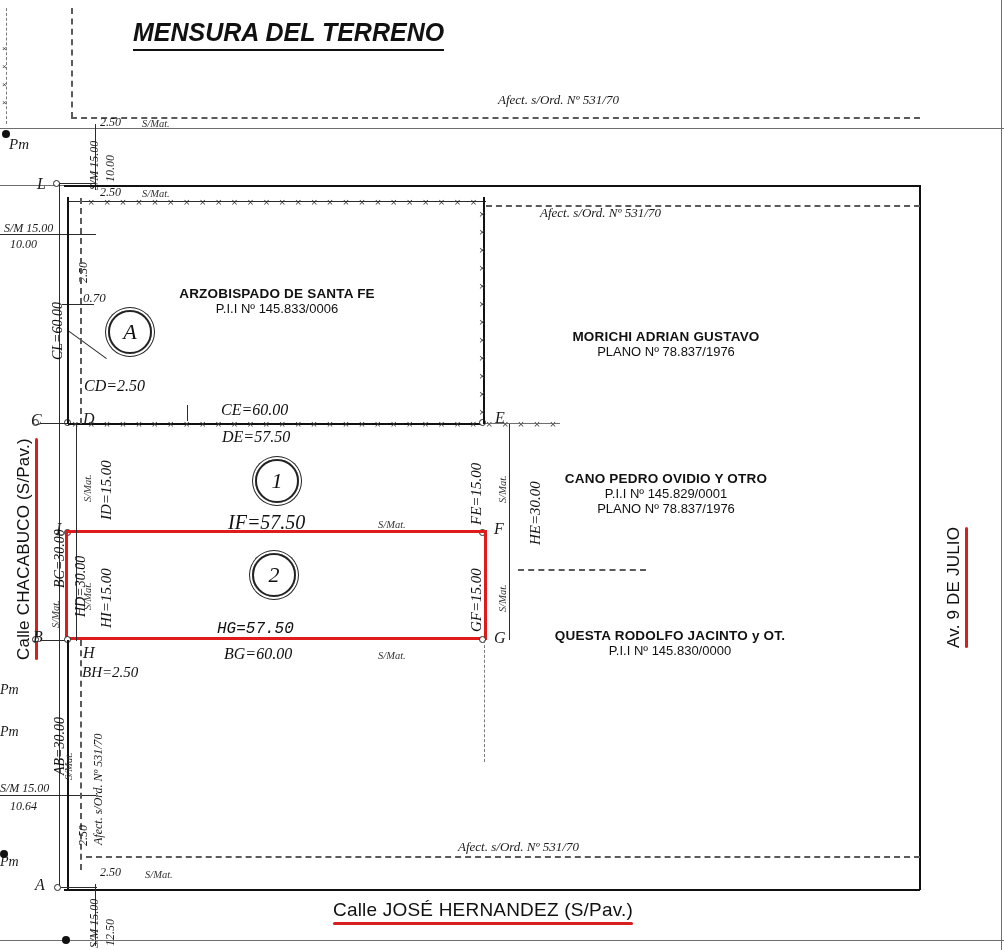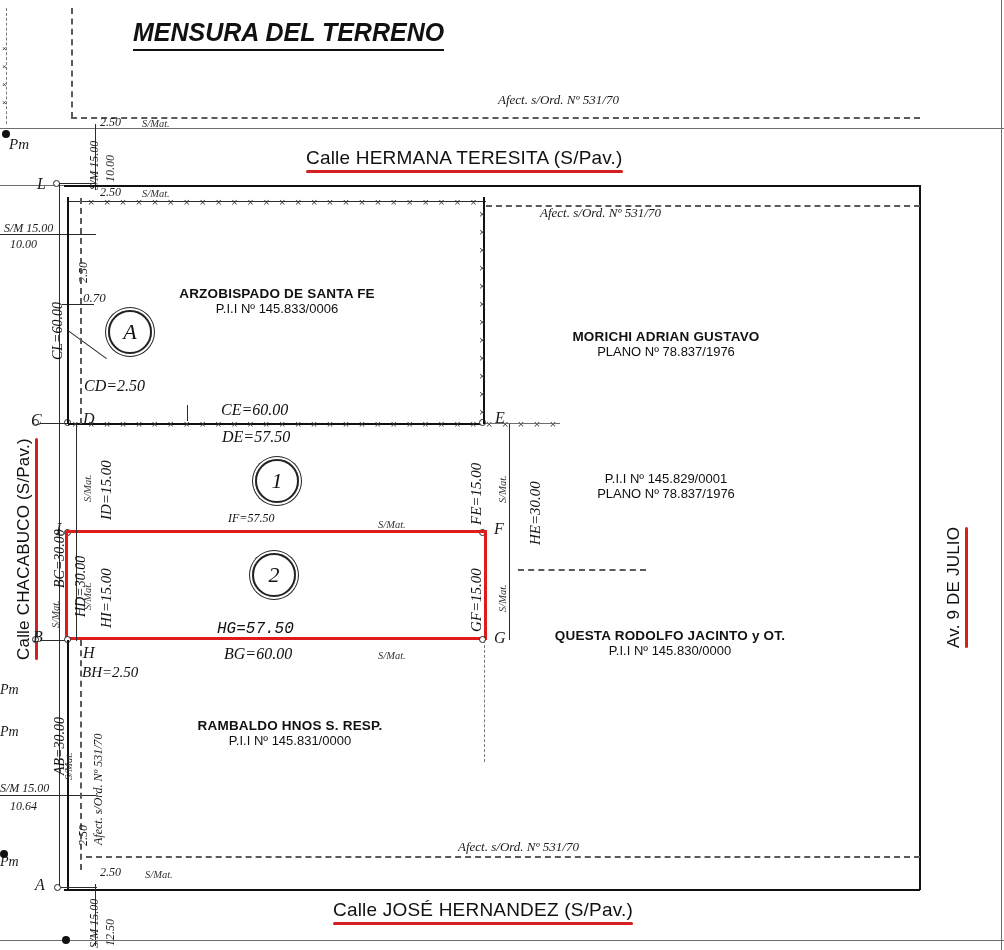--- a/index.html
+++ b/index.html
@@ -67,21 +67,20 @@
 
   <div class="dash-v-thin" style="left:6px;top:8px;height:116px;"></div>
 
   <div class="dash-v" style="left:71px;top:8px;height:110px;"></div>
   <div class="dash-h" style="left:71px;top:117px;width:849px;"></div>
   <div class="t it ser" style="left:498px;top:93px;font-size:13px;">Afect. s/Ord. Nº 531/70</div>
 
   <div class="ln hln grey" style="left:0px;top:128px;width:1004px;"></div>
   <div class="ln hln grey" style="left:0px;top:185px;width:920px;"></div>
   <div class="street" style="left:306px;top:147px;">
-    <span>Calle HERMANA TERESITA (S/Pav.)</span>
     <span class="u"></span>
   </div>
 
   <div class="ln vln" style="left:95px;top:124px;height:66px;"></div>
   <div class="t it ser r90" style="left:88px;top:190px;font-size:12px;">S/M 15.00</div>
   <div class="t it ser r90" style="left:104px;top:182px;font-size:12px;">10.00</div>
   <div class="t it ser" style="left:100px;top:116px;font-size:12px;">2.50</div>
   <div class="smat" style="left:142px;top:118px;">S/Mat.</div>
   <div class="t it ser" style="left:100px;top:186px;font-size:12px;">2.50</div>
   <div class="smat" style="left:142px;top:188px;">S/Mat.</div>
@@ -152,40 +151,37 @@
     <div class="nm">ARZOBISPADO DE SANTA FE</div>
     <div class="ln2">P.I.I Nº 145.833/0006</div>
   </div>
 
   <div class="owner" style="left:520px;top:329px;width:292px;">
     <div class="nm">MORICHI ADRIAN GUSTAVO</div>
     <div class="ln2">PLANO Nº 78.837/1976</div>
   </div>
 
   <div class="owner" style="left:520px;top:471px;width:292px;">
+    <div class="nm">CANO PEDRO OVIDIO Y OTRO</div>
     <div class="ln2">P.I.I Nº 145.829/0001</div>
     <div class="ln2">PLANO Nº 78.837/1976</div>
   </div>
 
   <div class="owner" style="left:520px;top:628px;width:300px;">
     <div class="nm">QUESTA RODOLFO JACINTO y OT.</div>
     <div class="ln2">P.I.I Nº 145.830/0000</div>
   </div>
 
-  <div class="owner" style="left:140px;top:718px;width:300px;">
-    <div class="nm">RAMBALDO HNOS S. RESP.</div>
-    <div class="ln2">P.I.I Nº 145.831/0000</div>
-  </div>
 
   <div class="dim r90" style="left:98px;top:520px;font-size:15px;">ID=15.00</div>
   <div class="smat r90" style="left:82px;top:502px;">S/Mat.</div>
   <div class="lotnum" style="left:255px;top:459px;">
     <span>1</span>
   </div>
-  <div class="dim" style="left:228px;top:511px;font-size:12px;">IF=57.50</div>
+  <div class="dim" style="left:228px;top:511px;font-size:20px;">IF=57.50</div>
   <div class="smat" style="left:378px;top:519px;">S/Mat.</div>
   <div class="dim r90" style="left:468px;top:525px;font-size:15px;">FE=15.00</div>
   <div class="smat r90" style="left:497px;top:503px;">S/Mat.</div>
 
   <div class="t it ser" style="left:56px;top:521px;font-size:16px;">I</div>
   <div class="pt" style="left:64px;top:529px;"></div>
   <div class="t it ser" style="left:494px;top:521px;font-size:16px;">F</div>
   <div class="pt" style="left:479px;top:529px;"></div>
 
   <div class="redbox" style="left:65px;top:530px;width:422px;height:110px;"></div>

